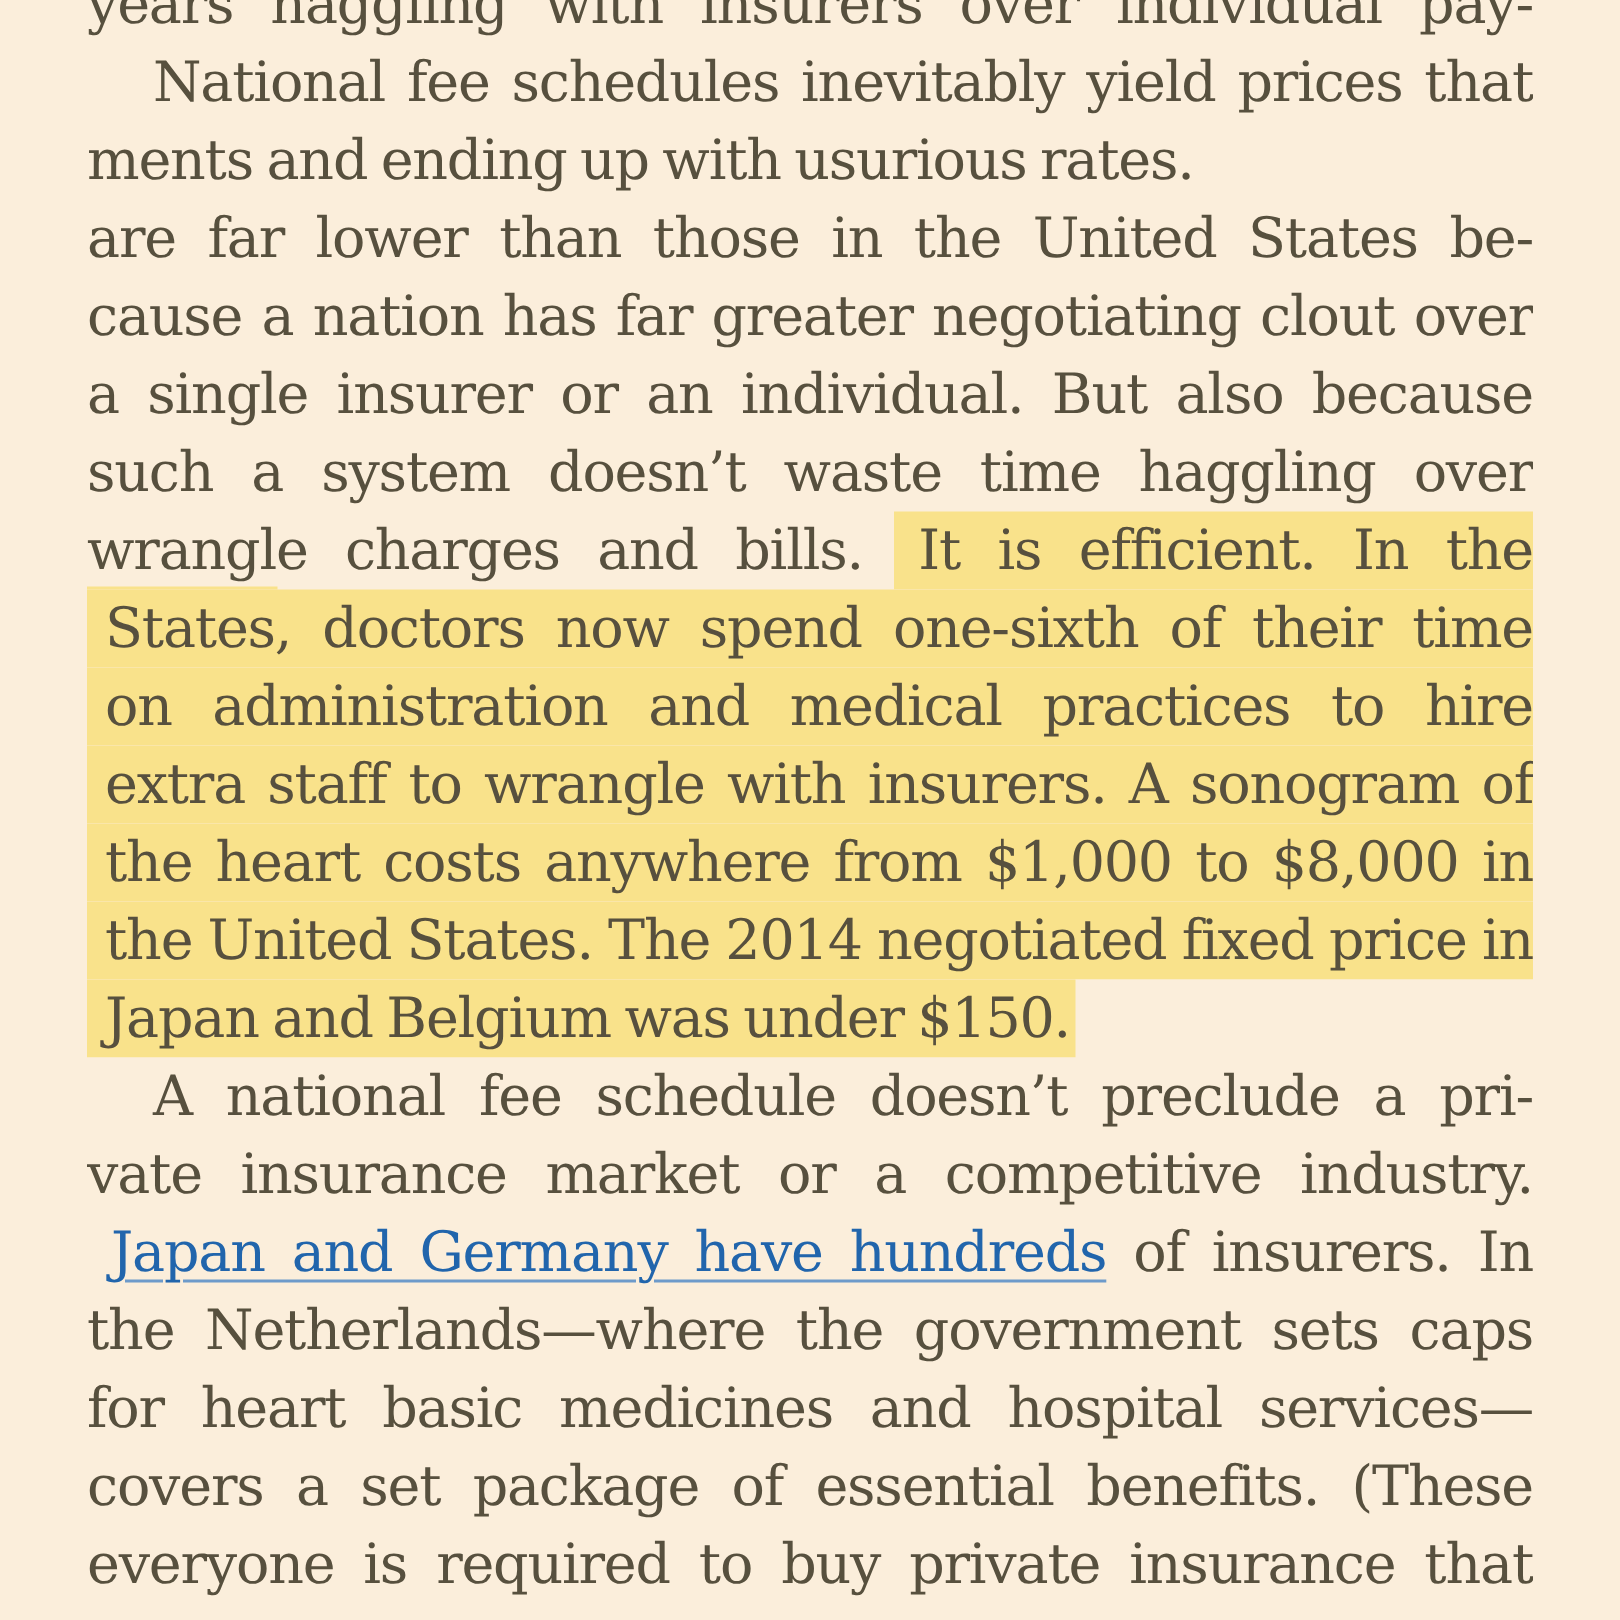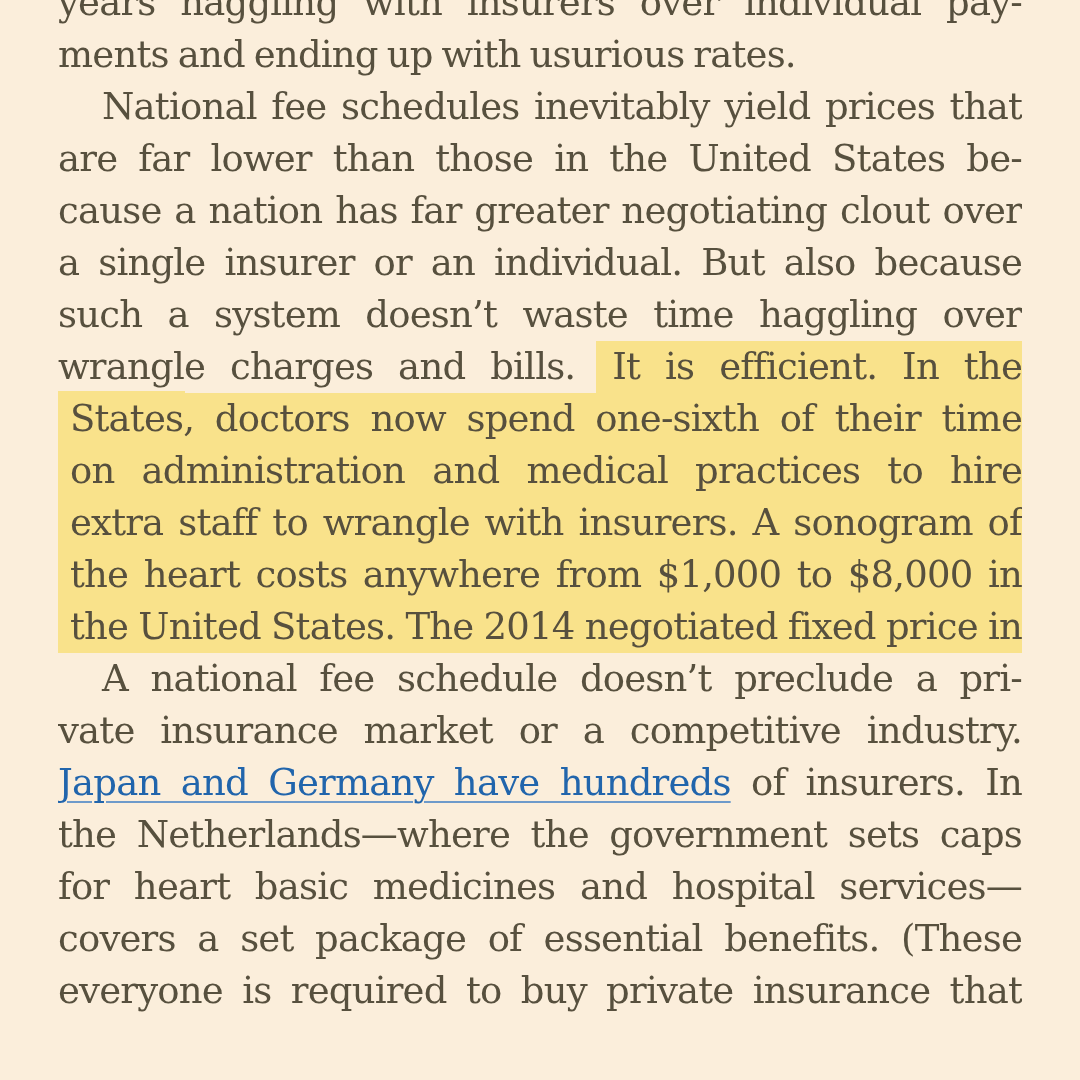--- a/index.html
+++ b/index.html
@@ -45,40 +45,42 @@
     margin: 0 -4px;
     color: inherit;
   }
   .seg-link {
     color: var(--link, #2165ac);
     text-decoration: underline;
     text-decoration-color: var(--linku, #6d9aca);
     text-decoration-thickness: 2px;
     text-underline-offset: 6px;
     cursor: pointer;
+    margin-left: 16px;
   }
 </style>
 </head>
 <body>
 
 <div class="page">
   <div class="text-block">
       <div class="line"><span>years haggling with insurers over individual pay-</span></div>
+      <div class="line indent"><span>National fee schedules inevitably yield prices that</span></div>
       <div class="line last"><span>ments and ending up with usurious rates.</span></div>
-      <div class="line indent"><span>National fee schedules inevitably yield prices that</span></div>
       <div class="line"><span>are far lower than those in the United States be-</span></div>
       <div class="line"><span>cause a nation has far greater negotiating clout over</span></div>
       <div class="line"><span>a single insurer or an individual. But also because</span></div>
       <div class="line"><span>such a system doesn’t waste time haggling over</span></div>
       <div class="line"><span>wrangle charges and bills. </span><mark class="seg-hl">It is efficient. In the United</mark></div>
       <div class="line"><mark class="seg-hl">States, doctors now spend one-sixth of their time</mark></div>
       <div class="line"><mark class="seg-hl">on administration and medical practices to hire</mark></div>
       <div class="line"><mark class="seg-hl">extra staff to wrangle with insurers. A sonogram of</mark></div>
       <div class="line"><mark class="seg-hl">the heart costs anywhere from $1,000 to $8,000 in</mark></div>
       <div class="line"><mark class="seg-hl">the United States. The 2014 negotiated fixed price in</mark></div>
+      <div class="line last"><mark class="seg-hl">Japan and Belgium was under $150.</mark></div>
       <div class="line indent"><span>A national fee schedule doesn’t preclude a pri-</span></div>
       <div class="line"><span>vate insurance market or a competitive industry.</span></div>
       <div class="line"><a href="#" class="seg-link">Japan and Germany have hundreds</a><span> of insurers. In</span></div>
       <div class="line"><span>the Netherlands—where the government sets caps</span></div>
       <div class="line"><span>for heart basic medicines and hospital services—</span></div>
       <div class="line"><span>covers a set package of essential benefits. (These</span></div>
       <div class="line"><span>everyone is required to buy private insurance that</span></div>
     </div>
 </div>
 

